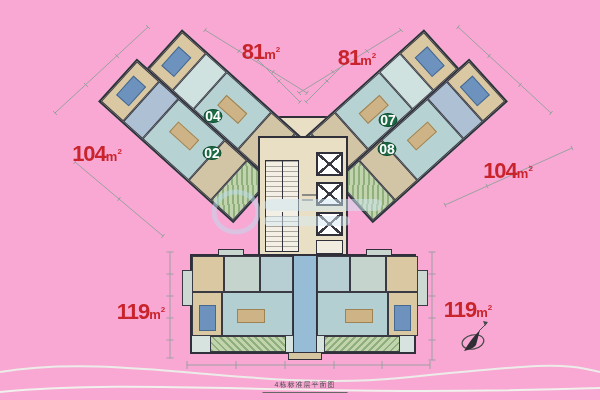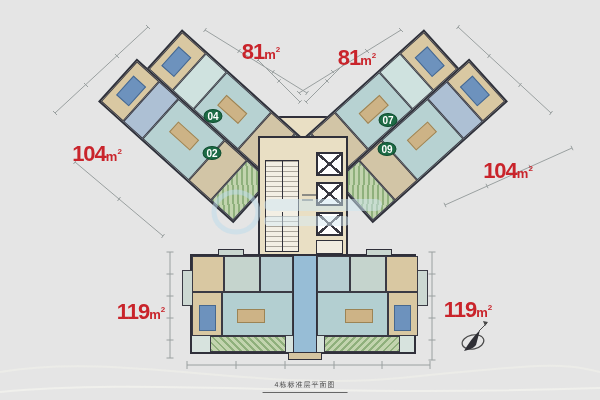--- a/index.html
+++ b/index.html
@@ -1,18 +1,18 @@
 <!DOCTYPE html>
 <html><head>
 <meta charset="utf-8">
 <style>
   * { box-sizing: border-box; margin: 0; padding: 0; }
   html,body { width:600px; height:400px; }
   body { font-family: "Liberation Sans", sans-serif; }
-  .canvas { position:relative; width:600px; height:400px; background:#e5e5e5; overflow:hidden;text-align:right; }
+  .canvas { position:relative; width:600px; height:400px; background:#f9a8d4; overflow:hidden;text-align:right; }
 
   
   .wing { position:absolute; width:196px; height:112px; z-index:2; }
   .wing--left  { left:109px; top:71px; transform:rotate(42deg); }
   .wing--right { left:301px; top:71px; transform:scaleX(-1) rotate(42deg); }
   .band { position:absolute; border:2px solid #30303a; background:#c6dad8; }
   .band1 { left:14px; top:0; width:182px; height:54px; }
   .band2 { left:0; top:52px; width:182px; height:58px; }
   .rm { position:absolute; border:1px solid #3a3a44; }
   .f-tan  { background:#d9c8a2; }
@@ -46,21 +46,21 @@
   .corridor { position:absolute; left:101px; top:0; width:24px; height:96px; background:#97bdd6; border-left:1.5px solid #30303a; border-right:1.5px solid #30303a; }
   .bump { position:absolute; background:#d5c5a0; border:1.5px solid #30303a; }
 
   
   svg.layer { position:absolute; left:0; top:0; z-index:4; pointer-events:none; }
   .area-label { position:absolute; transform:translate(-50%,-50%); color:#c9242b; font-weight:bold; white-space:nowrap; z-index:6; }
   .al-num { font-size:22px; letter-spacing:-1px; }
   .al-unit{ font-size:13px; }
   .al-sup { font-size:8px; vertical-align:7px; }
   .badge { position:absolute; transform:translate(-50%,-50%); width:19px; height:14px; border-radius:50%;
-           background:#1d6b45; border:1px solid #0f4d2f; color:#fff; font-size:10px; font-weight:bold;
+           background:#1d6b45; border:1px solid #0f4d2f; color:#fff; font-size:14px; font-weight:bold;
            display:flex; align-items:center; justify-content:center; z-index:6; }
   .caption { position:absolute; left:305px; top:380px; transform:translateX(-50%); font-size:7px; color:#4a4a4a;
              letter-spacing:1px; border-bottom:1px solid #666; padding:0 12px 2px 12px; z-index:6; }
 </style>
 </head>
 <body>
 
 <div class="canvas">
 
   <div class="stub"></div>
@@ -197,16 +197,16 @@
   <div class="area-label" style="left:261px;top:52px"><span class="al-num">81</span><span class="al-unit">m</span><sup class="al-sup">2</sup></div>
   <div class="area-label" style="left:357px;top:58px"><span class="al-num">81</span><span class="al-unit">m</span><sup class="al-sup">2</sup></div>
   <div class="area-label" style="left:97px;top:154px"><span class="al-num">104</span><span class="al-unit">m</span><sup class="al-sup">2</sup></div>
   <div class="area-label" style="left:508px;top:171px"><span class="al-num">104</span><span class="al-unit">m</span><sup class="al-sup">2</sup></div>
   <div class="area-label" style="left:141px;top:312px"><span class="al-num">119</span><span class="al-unit">m</span><sup class="al-sup">2</sup></div>
   <div class="area-label" style="left:468px;top:310px"><span class="al-num">119</span><span class="al-unit">m</span><sup class="al-sup">2</sup></div>
 
   <div class="badge" style="left:213px;top:116px">04</div>
   <div class="badge" style="left:212px;top:153px">02</div>
   <div class="badge" style="left:388px;top:120px">07</div>
-  <div class="badge" style="left:387px;top:149px">09</div>
+  <div class="badge" style="left:387px;top:149px">08</div>
 
   <div class="caption">4栋标准层平面图</div>
 </div>
 
 </body></html>

